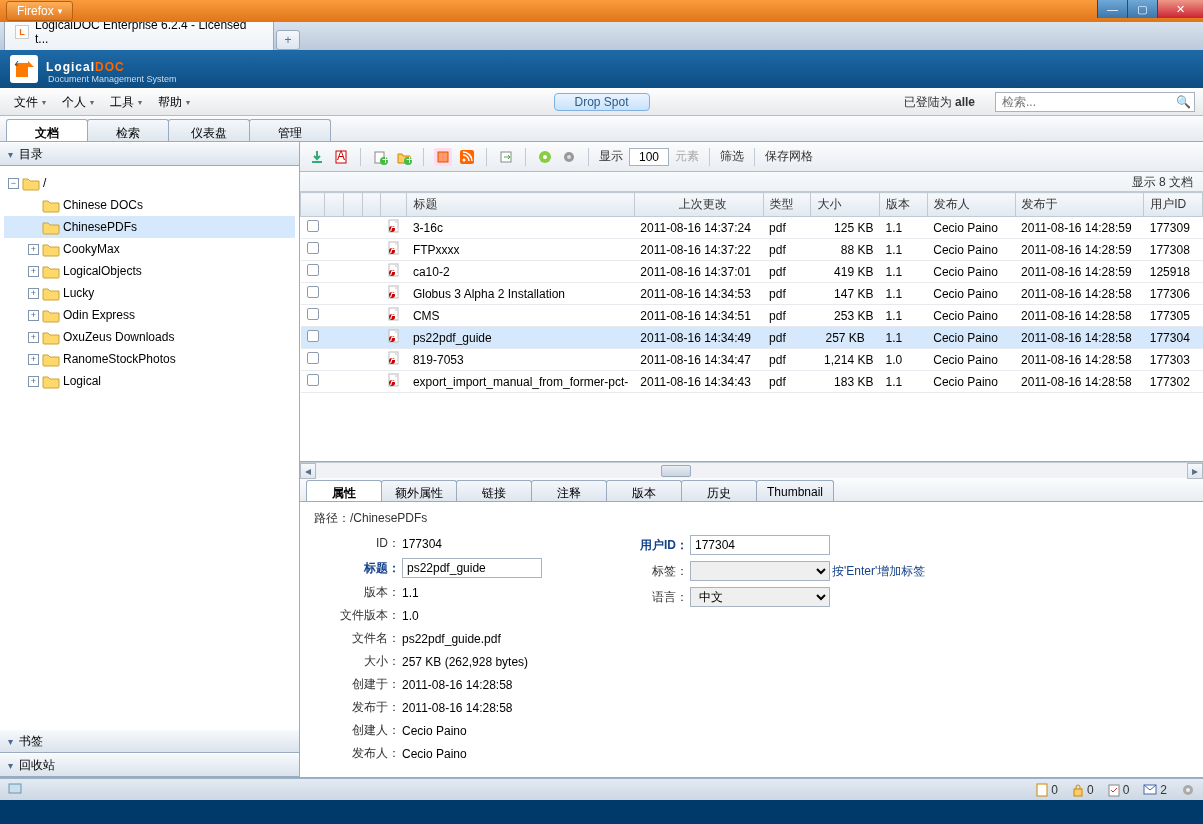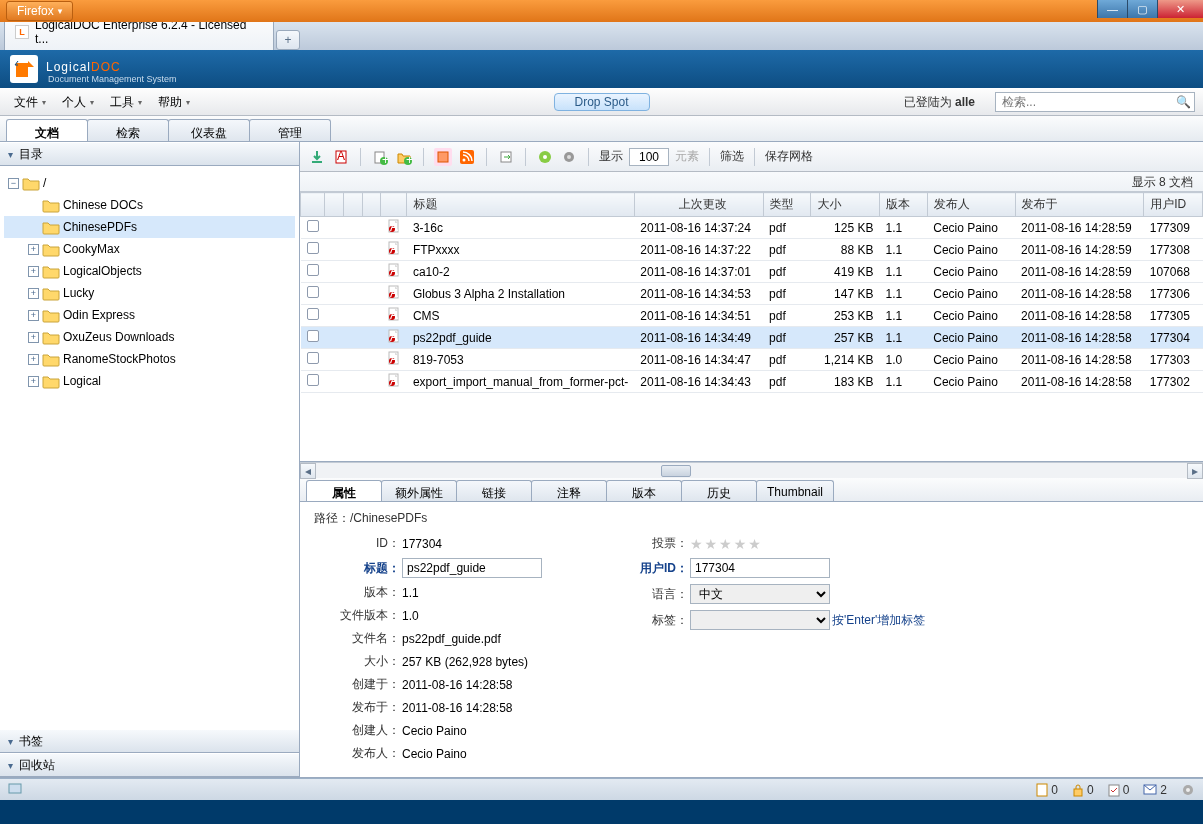--- a/index.html
+++ b/index.html
@@ -15,21 +15,21 @@
 .winctl .max{background:linear-gradient(#6fa9d8,#3d76aa);}
 .winctl .close{background:linear-gradient(#e98, #c23); width:46px;}
 .ff-tabbar{ height:28px; background: linear-gradient(#d9e3ee,#bcc9da); display:flex; align-items:flex-end; padding:0 4px; gap:2px;}
 .ff-tab{ background:linear-gradient(#fdfdfd,#eef2f7); border:1px solid #9aa9bc; border-bottom:none; border-radius:4px 4px 0 0; padding:4px 10px; display:flex; align-items:center; gap:6px; max-width:270px; }
 .ff-tab .favicon{width:14px;height:14px;background:#fff;border:1px solid #ccc;display:flex;align-items:center;justify-content:center;font-size:9px;color:#f60;font-weight:bold;}
 .ff-newtab{width:24px;height:20px;background:linear-gradient(#f5f8fc,#dde5ef);border:1px solid #9aa9bc;border-radius:3px;display:flex;align-items:center;justify-content:center;color:#5a6f87;}
 
 
 .app-header{height:38px;background:linear-gradient(#1e6aa8,#0d4d82);display:flex;align-items:center;padding:0 10px;gap:8px;}
 .logo-mark{width:28px;height:28px;background:#fff;border-radius:3px;display:flex;align-items:center;justify-content:center;color:#f60;font-weight:bold;font-size:16px;position:relative;}
-.logo-text{color:#fff;font-size:18px;font-weight:normal;letter-spacing:1px;}
+.logo-text{color:#fff;font-size:18px;font-weight:bold;letter-spacing:1px;}
 .logo-text .doc{color:#f60;}
 .logo-sub{color:#c8dbec;font-size:9px;margin-left:2px;margin-top:-2px;}
 
 
 .menubar{height:28px;background:linear-gradient(#fdfdfd,#e7e9ec);border-top:1px solid #fff;border-bottom:1px solid #b4bbc4;display:flex;align-items:center;padding:0 8px;gap:4px;}
 .menu-item{padding:3px 6px;cursor:pointer;display:flex;align-items:center;gap:2px;}
 .menu-item:after{content:"▾";font-size:8px;color:#666;margin-left:2px;}
 .drop-spot{margin-left:auto;margin-right:auto;background:linear-gradient(#eaf4ff,#c8e2fb);border:1px solid #7fb2e0;border-radius:4px;padding:1px 20px;color:#2b5b88;cursor:pointer;position:absolute;left:50%;transform:translateX(-50%);}
 .login-info{margin-left:auto;color:#333;}
 .login-info b{font-weight:bold;}
@@ -408,21 +408,21 @@
                     <circle cx="5" cy="10" r="3" fill="#c00"></circle>
                     <text x="3" y="12" font-size="5" fill="#fff">A</text>
                   </svg></span></td>
               <td>ca10-2</td>
               <td>2011-08-16 14:37:01</td>
               <td>pdf</td>
               <td style="text-align:right">419 KB</td>
               <td>1.1</td>
               <td>Cecio Paino</td>
               <td>2011-08-16 14:28:59</td>
-              <td>107068</td>
+              <td>125918</td>
             </tr>
             <tr>
               <td><span class="chk"></span></td>
               <td></td>
               <td></td>
               <td></td>
               <td><span><svg width="14" height="14">
                     <rect x="2" y="1" width="9" height="12" fill="#fff" stroke="#bbb"></rect>
                     <path d="M8 1l3 3h-3z" fill="#ddd"></path>
                     <circle cx="5" cy="10" r="3" fill="#c00"></circle>
@@ -464,21 +464,21 @@
               <td></td>
               <td><span><svg width="14" height="14">
                     <rect x="2" y="1" width="9" height="12" fill="#fff" stroke="#bbb"></rect>
                     <path d="M8 1l3 3h-3z" fill="#ddd"></path>
                     <circle cx="5" cy="10" r="3" fill="#c00"></circle>
                     <text x="3" y="12" font-size="5" fill="#fff">A</text>
                   </svg></span></td>
               <td>ps22pdf_guide</td>
               <td>2011-08-16 14:34:49</td>
               <td>pdf</td>
-              <td style="text-align:right">257 KB</td>
+              <td style="text-align:center">257 KB</td>
               <td>1.1</td>
               <td>Cecio Paino</td>
               <td>2011-08-16 14:28:58</td>
               <td>177304</td>
             </tr>
             <tr>
               <td><span class="chk"></span></td>
               <td></td>
               <td></td>
               <td></td>
@@ -575,35 +575,31 @@
               <label>创建人：</label>
               <span>Cecio Paino</span>
             </div>
           <div class="prop-row">
               <label>发布人：</label>
               <span>Cecio Paino</span>
             </div>
         </div>
         <div class="prop-col">
           <div class="prop-row">
-              <label>投票：</label>
-              <span class="stars">★★★★★</span>
-            </div>
-          <div class="prop-row">
               <label class="blue">用户ID：</label>
               <input value="177304" style="">
-            </div>
-          <div class="prop-row">
-              <label>语言：</label>
-              <select><option>中文</option></select>
             </div>
           <div class="prop-row">
               <label>标签：</label>
               <select style="width:140px"><option></option></select>
               <span class="addtag">按'Enter'增加标签</span>
+            </div>
+          <div class="prop-row">
+              <label>语言：</label>
+              <select><option>中文</option></select>
             </div>
         </div>
       </div>
     </div>
   </div>
 </div>
 
 <div class="statusbar">
   <span><svg width="14" height="14">
         <rect x="1" y="3" width="12" height="9" fill="#cde" stroke="#69a"></rect>

